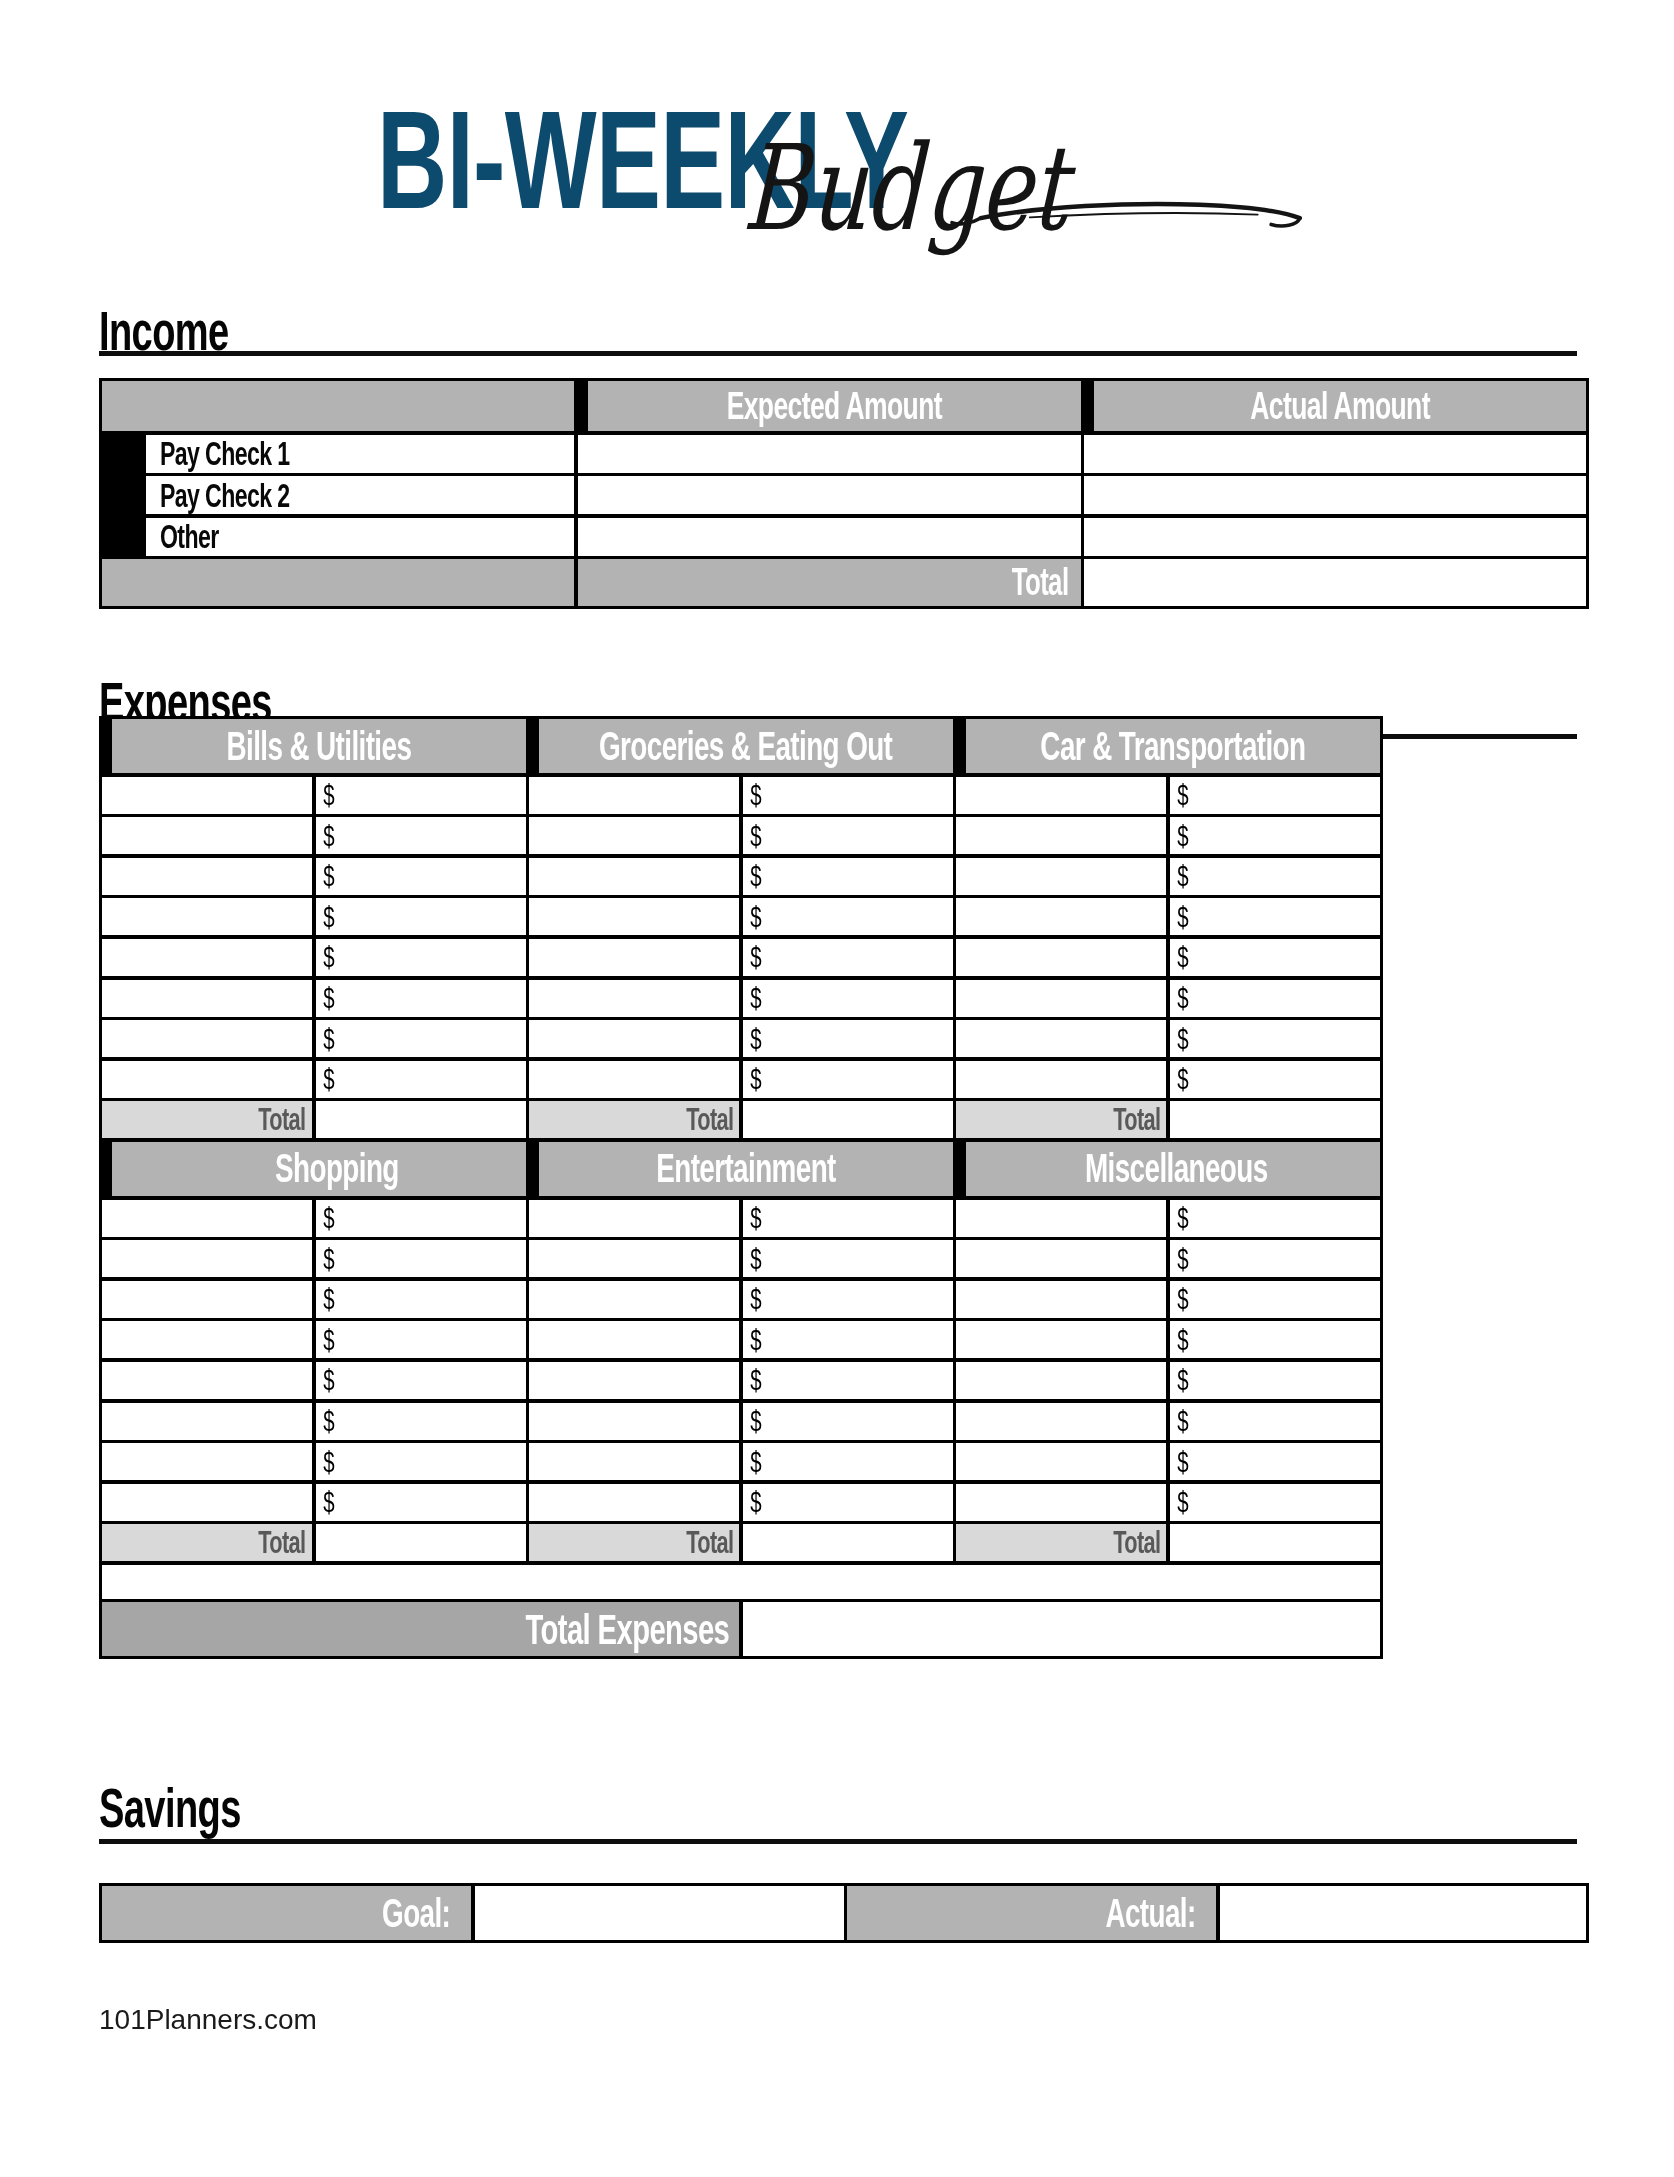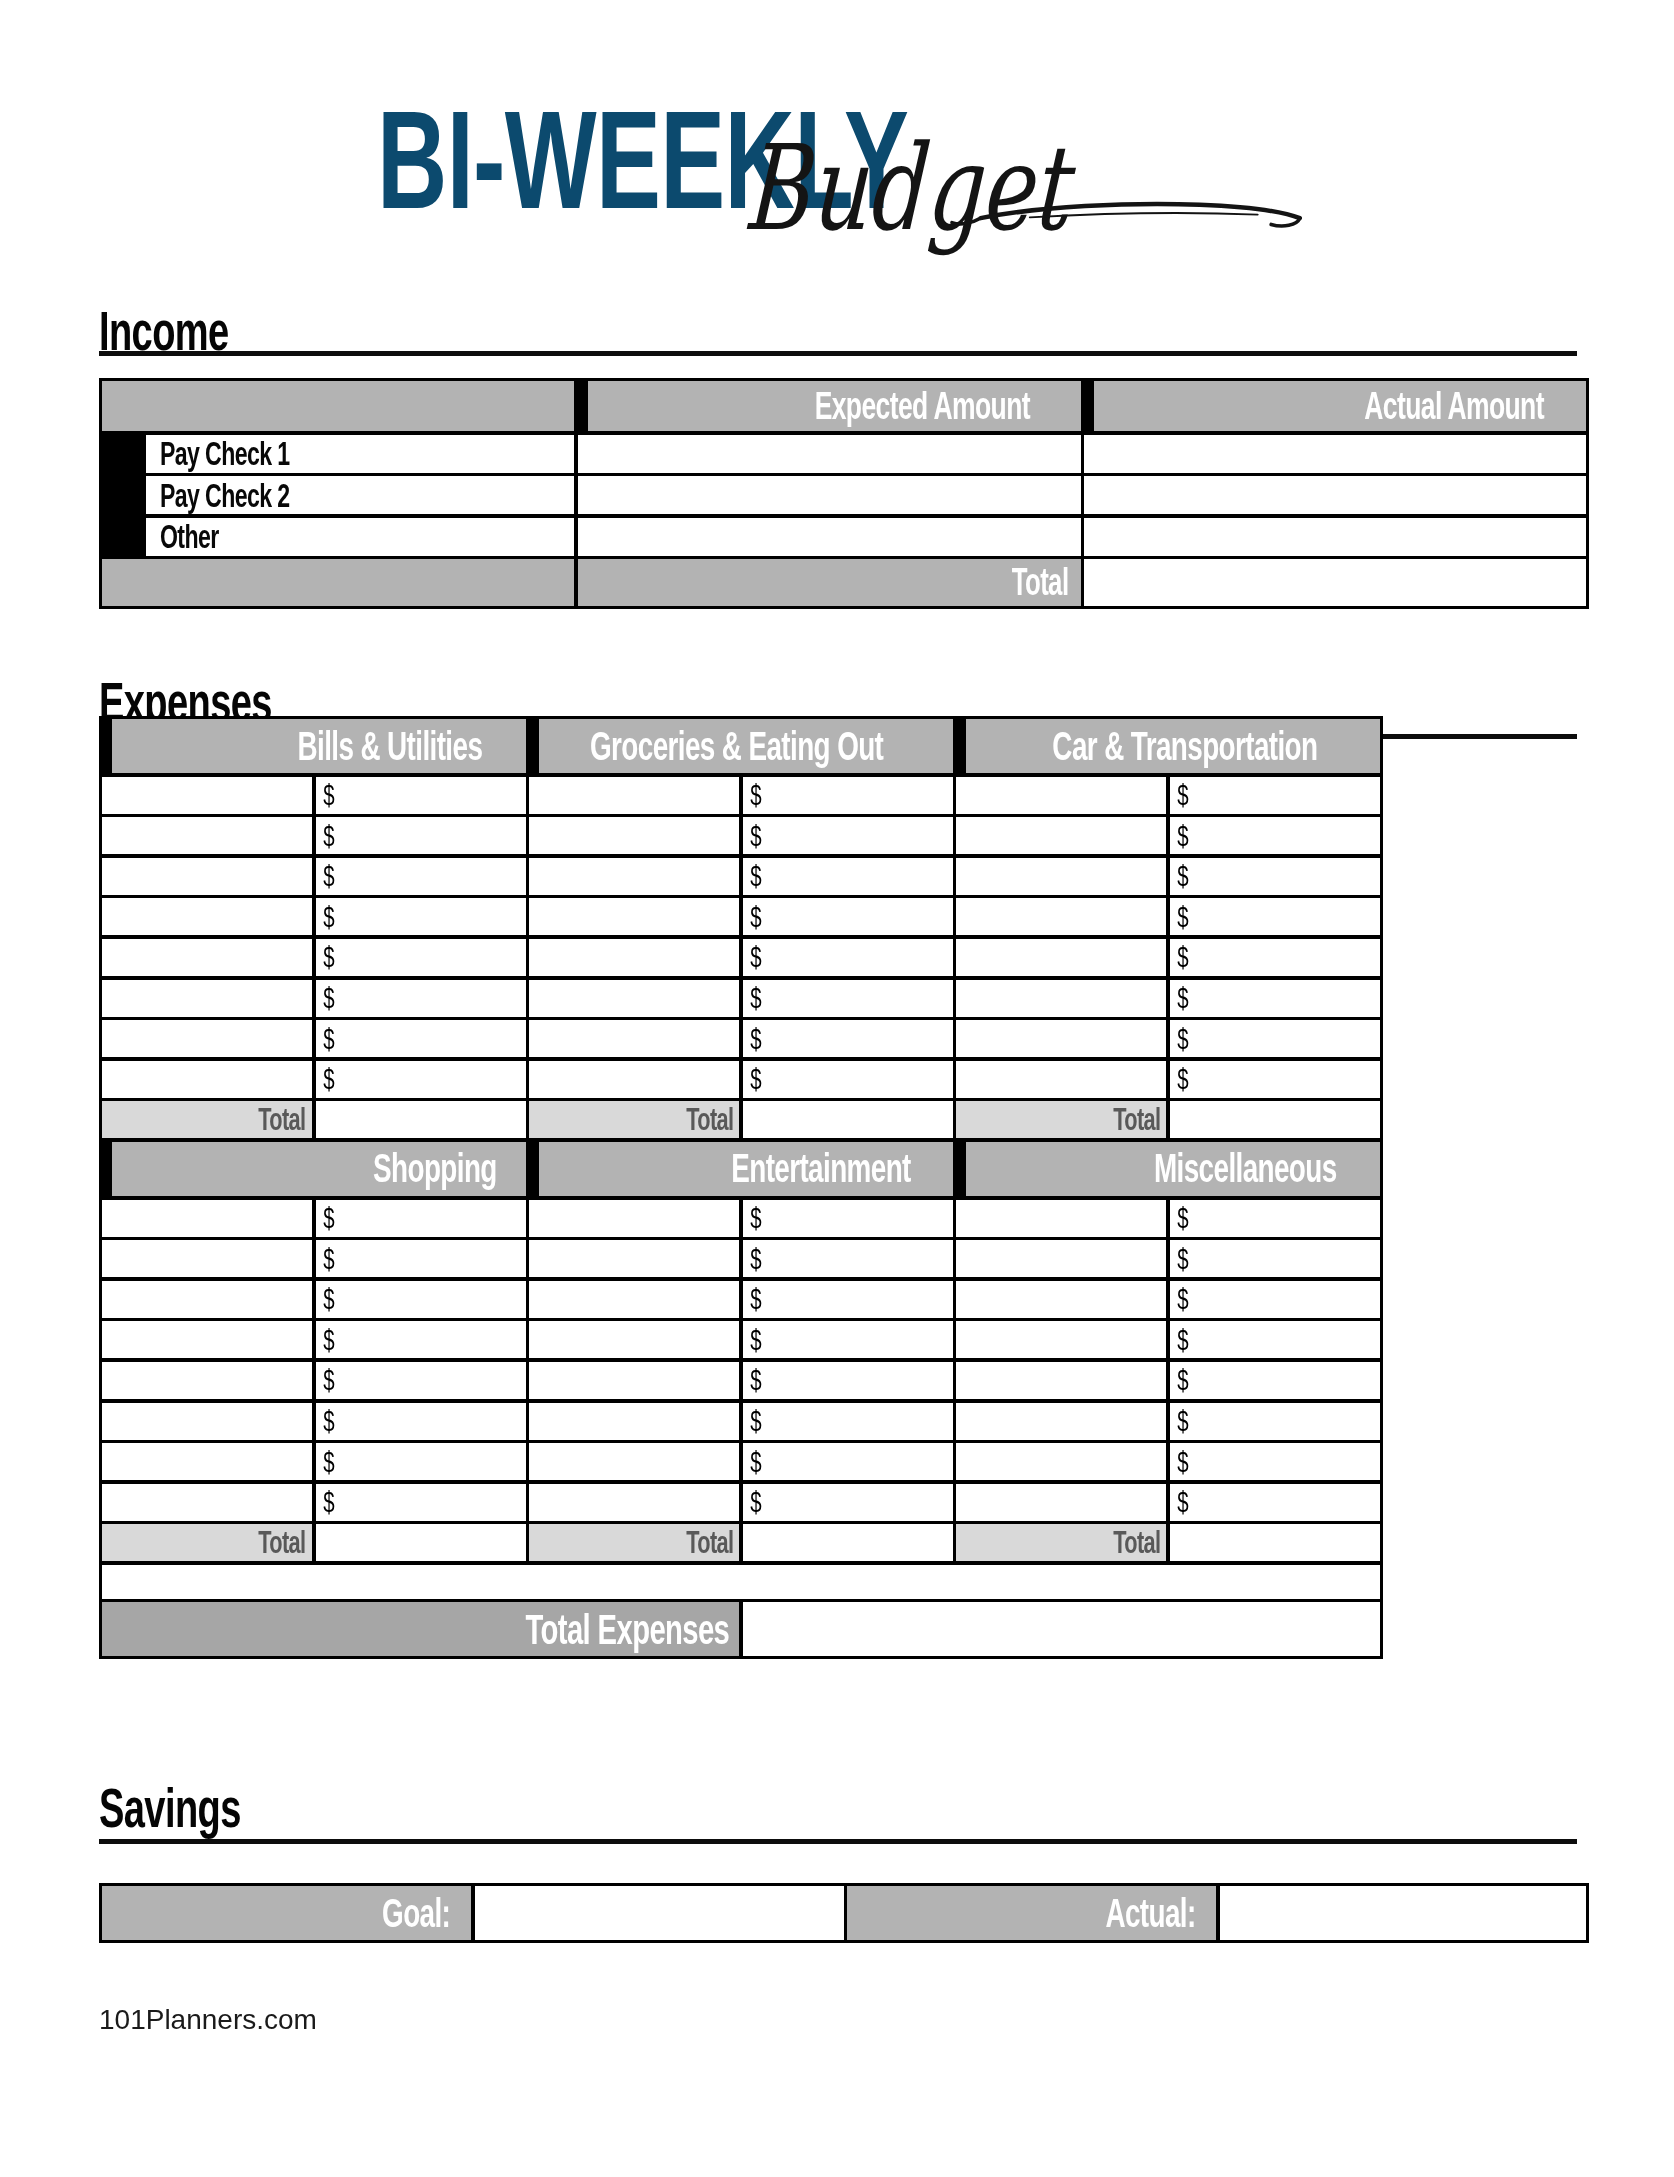--- a/index.html
+++ b/index.html
@@ -23,21 +23,21 @@
   
   .heading{font-size:56px;font-weight:bold;color:#050505;line-height:1;}
   .rule{height:5.4px;background:#0d0d0d;width:1478px;left:99px;}
 
   
   .tbl{display:grid;background:#000;border:3.6px solid #000;gap:3.6px;}
   .cell{background:#fff;display:flex;align-items:center;overflow:hidden;}
   .gray{background:#b3b3b3;}
   .ltgray{background:#d9d9d9;}
   .dkgray{background:#a6a6a6;}
-  .center{justify-content:flex-end;margin-left:10px;}
+  .center{justify-content:center;margin-left:10px;}
   .right{justify-content:flex-end;}
 
   #income-table{left:99px;top:378px;grid-template-columns:472px 503px 502px;
                 grid-template-rows:50px 38px 38px 38px 47px;}
   #expenses-table{left:99px;top:716px;grid-template-columns:repeat(6,210px);
                 grid-template-rows:54px repeat(8,37px) 37px 54px repeat(8,37px) 37px 34px 54px;}
   #savings-table{left:99px;top:1865px;grid-template-columns:369px 369px 369px 366px;
                 grid-template-rows:54px;margin-top:18px;}
 
   .hdrtxt{font-size:39px;font-weight:bold;color:#fff;}

